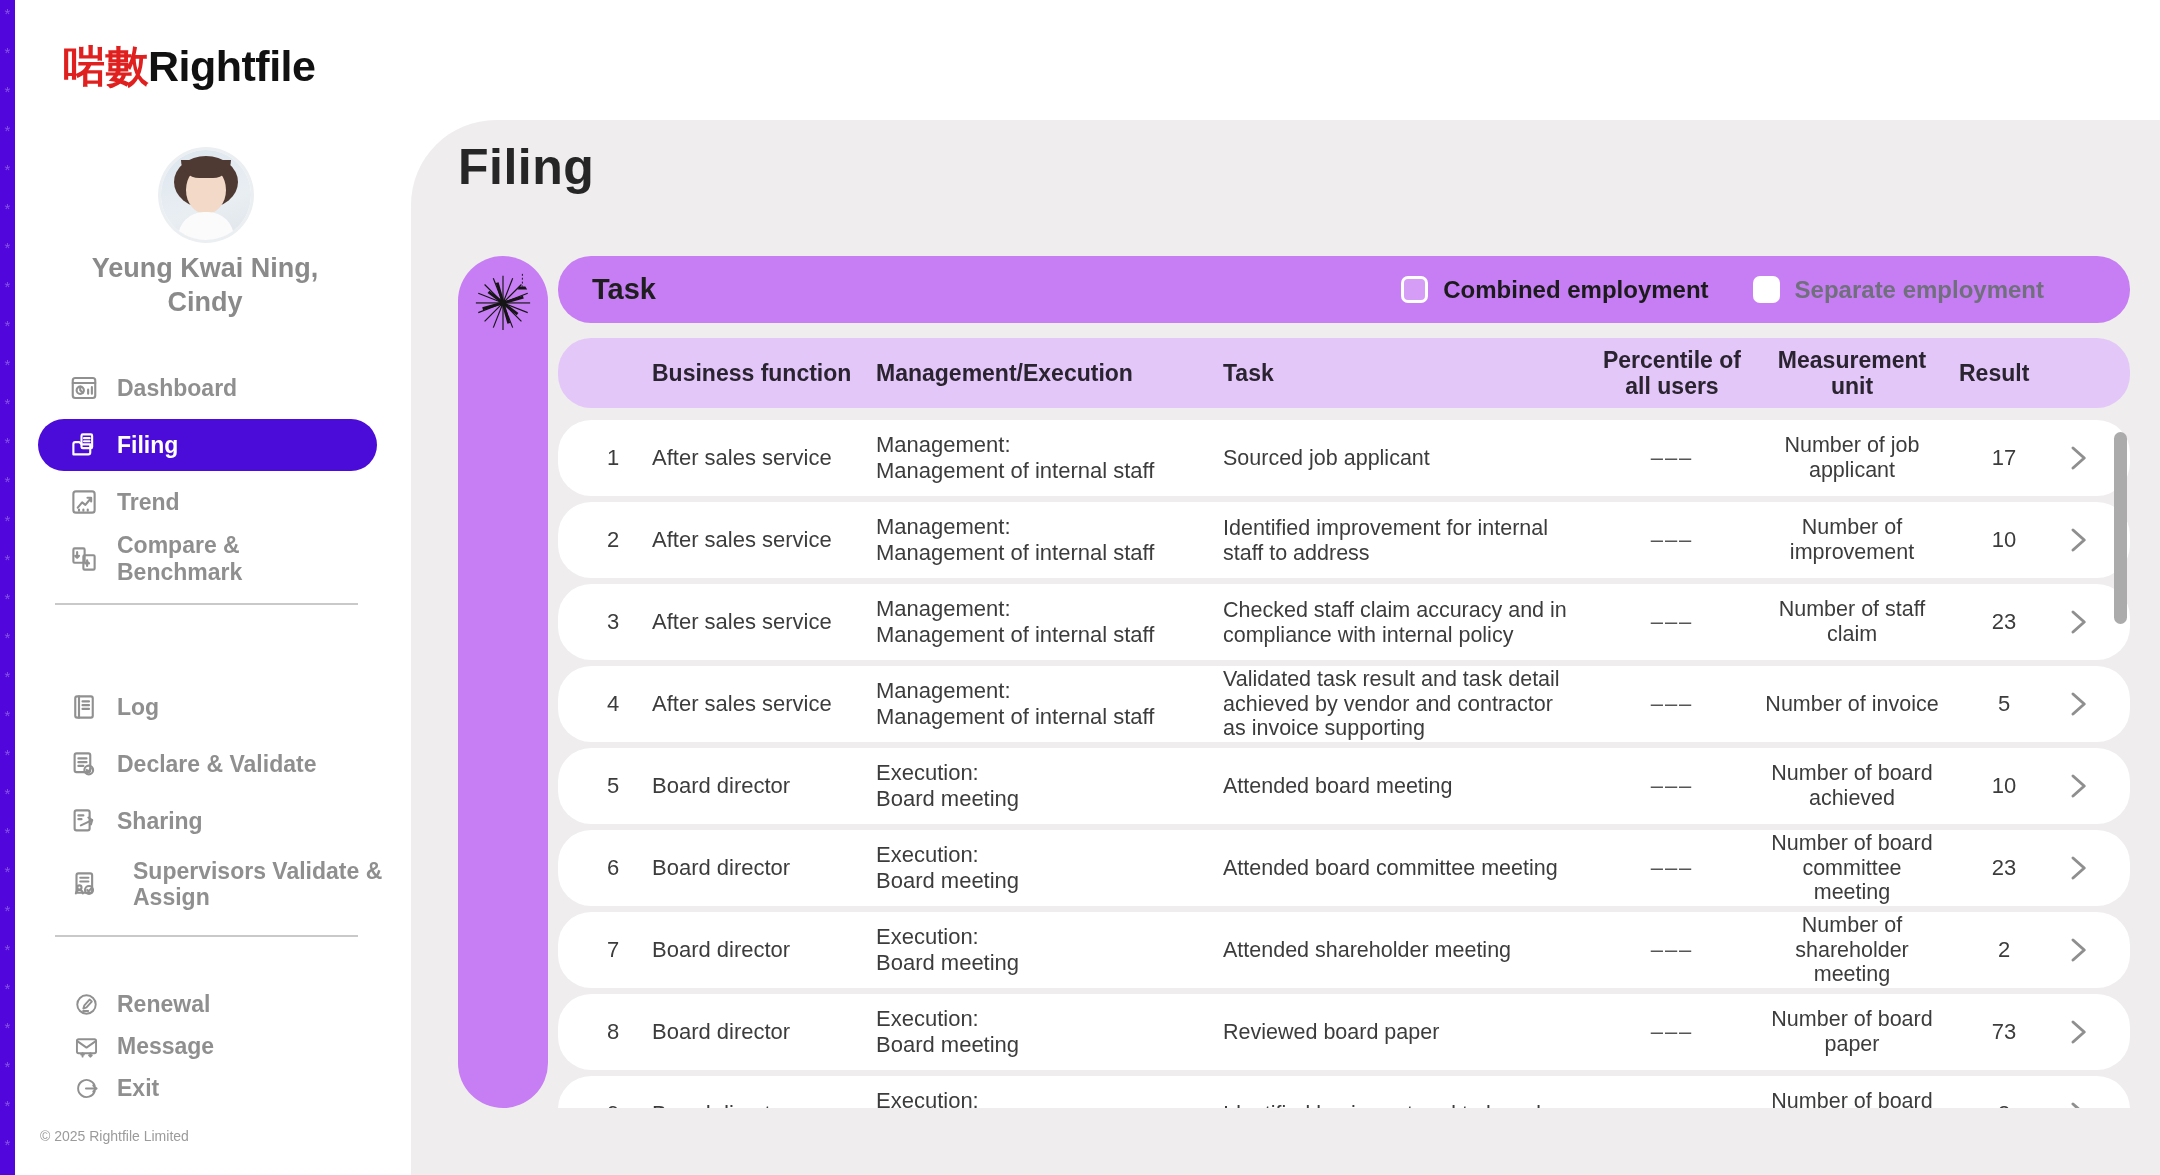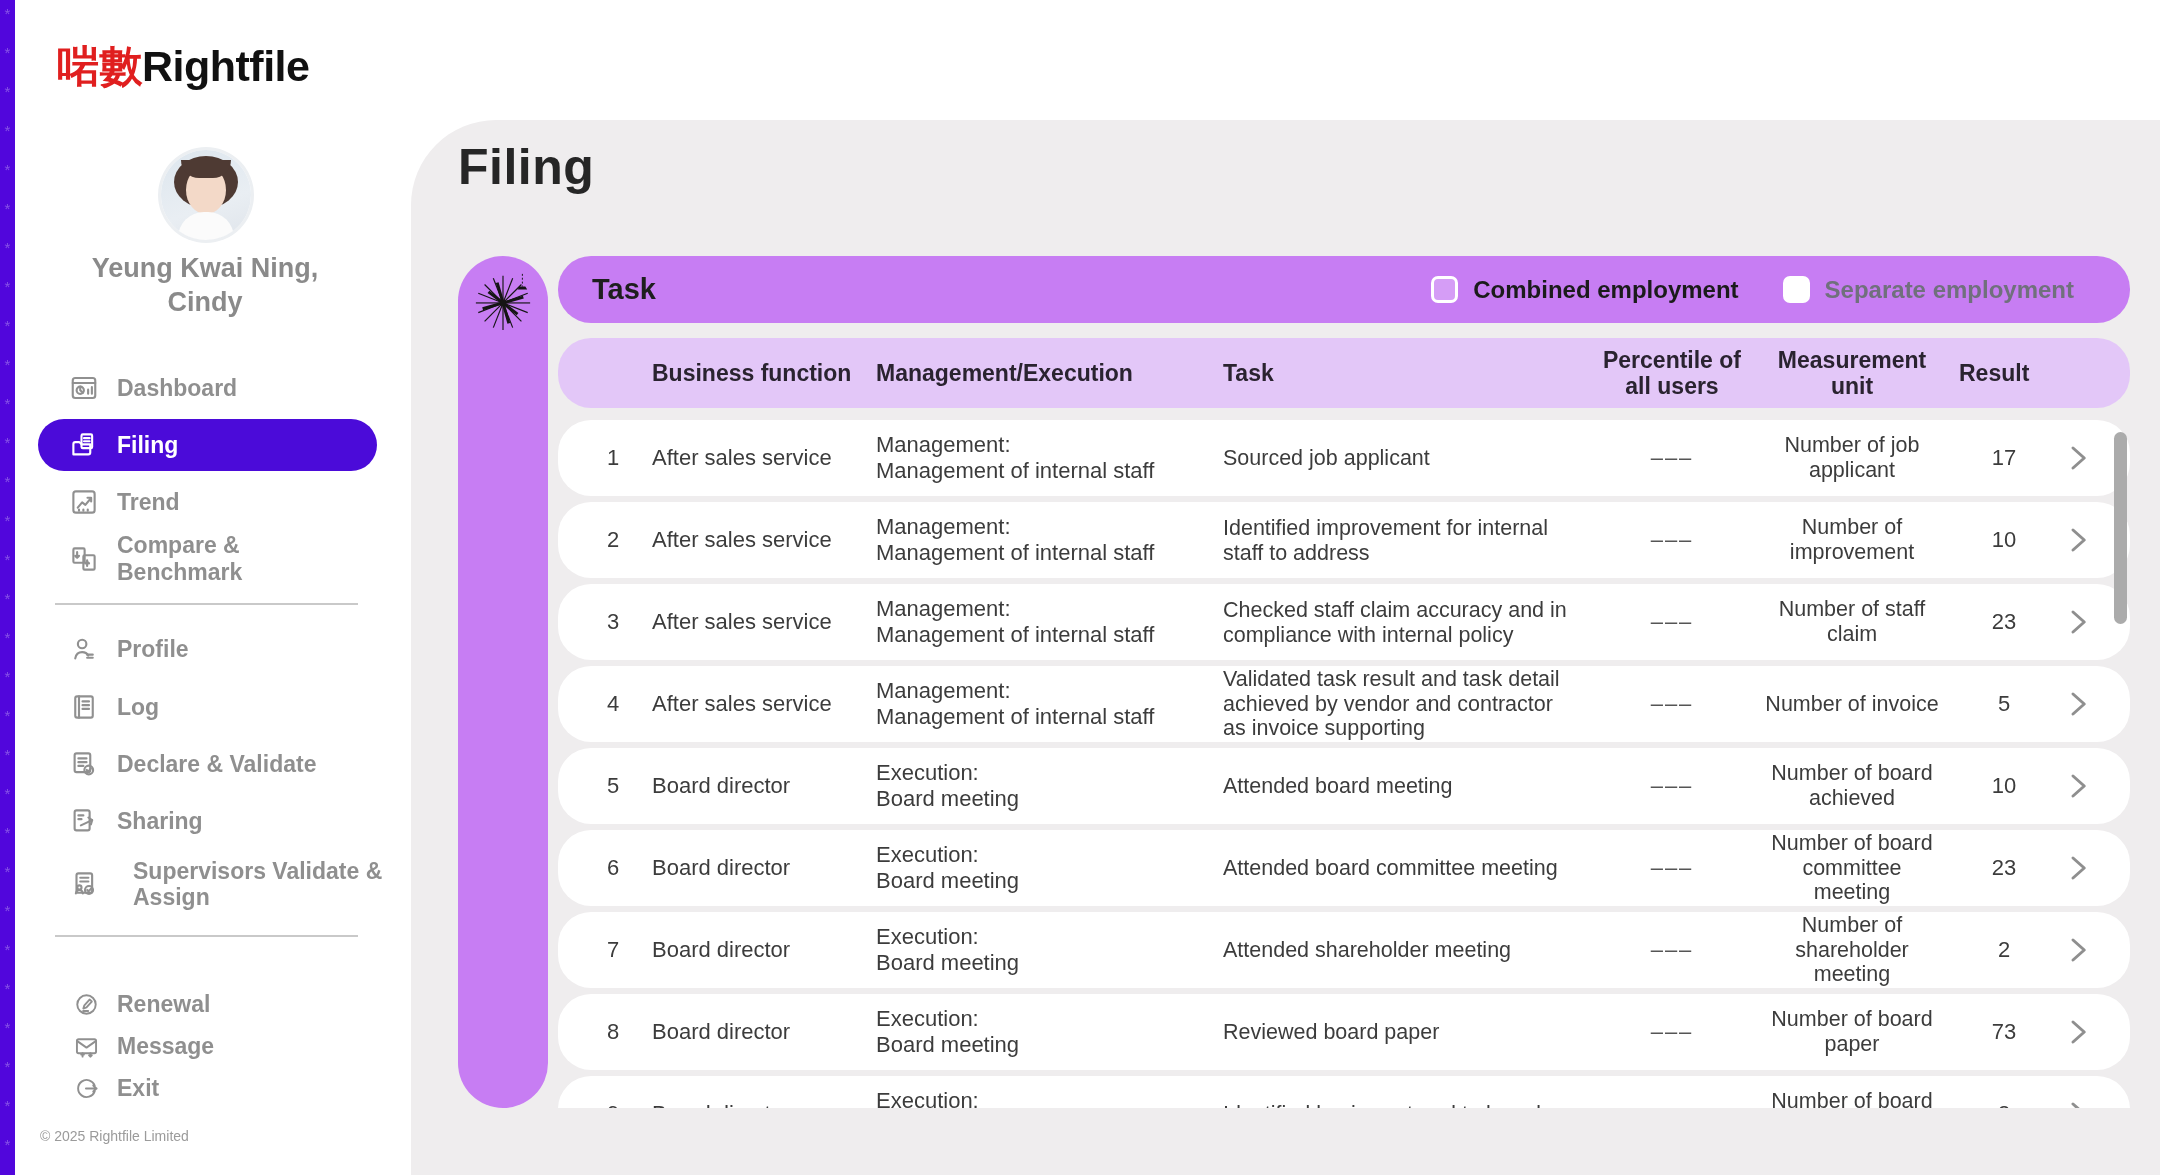--- a/index.html
+++ b/index.html
@@ -8,21 +8,21 @@
 
   
   .edge-strip { position:absolute; left:0; top:0; width:15px; height:1175px;
                 background:#5106DC; overflow:hidden; }
   .edge-strip .pattern { position:absolute; left:0; top:-6px; width:15px;
                 color:rgba(255,255,255,.30); font-size:15px; line-height:39px;
                 text-align:center; white-space:pre-line; }
 
   
   .sidebar { position:absolute; left:15px; top:0; width:396px; height:1175px; background:#ffffff; }
-  .logo { position:absolute; left:42px; top:38px; font-size:43px; font-weight:800;
+  .logo { position:absolute; left:48px; top:38px; font-size:43px; font-weight:800;
           letter-spacing:-0.5px; color:#111; white-space:nowrap; }
   .logo .cjk { color:#E01F1F; }
 
   .avatar { position:absolute; left:146px; top:150px; width:90px; height:90px; border-radius:50%;
             background:linear-gradient(160deg,#dde6ee 0%,#e9eef3 60%,#dfe4ea 100%);
             overflow:hidden; box-shadow:0 0 0 3px #eceff2; }
   .avatar .hair { position:absolute; left:13px; top:6px; width:64px; height:52px; border-radius:50%;
                   background:#4e3a33; }
   .avatar .face { position:absolute; left:25px; top:16px; width:40px; height:48px; border-radius:50%;
                   background:#f3d9c8; }
@@ -59,21 +59,21 @@
   .page-title { position:absolute; left:47px; top:18px; font-size:50px; font-weight:800;
                 color:#262626; letter-spacing:0.5px; }
 
   .side-pill { position:absolute; left:47px; top:136px; width:90px; height:852px;
                border-radius:45px; background:#C77DF3; }
   .side-pill svg { position:absolute; left:14px; top:14px; }
 
   .task-bar { position:absolute; left:147px; top:136px; width:1572px; height:67px;
               border-radius:33px; background:#C77DF3; display:flex; align-items:center; }
   .task-title { margin-left:34px; font-size:29px; font-weight:700; color:#1e1e1e; }
-  .filters { margin-left:auto; margin-right:56px; display:flex; align-items:center; gap:44px; }
+  .filters { margin-left:auto; margin-right:86px; display:flex; align-items:center; gap:44px; }
   .filter { display:flex; align-items:center; gap:15px; }
   .checkbox { width:27px; height:27px; border-radius:7px; cursor:pointer; }
   .checkbox.outlined { border:3px solid #ffffff; background:rgba(255,255,255,.25); }
   .checkbox.solid { background:#ffffff; }
   .filter .flabel { font-size:24px; font-weight:700; }
   .filter.primary .flabel { color:#1b1b1b; }
   .filter.muted .flabel { color:#70707c; }
 
   .table-head { position:absolute; left:147px; top:218px; width:1572px; height:70px;
                 border-radius:33px; background:#E3C7F8; color:#2a2330; }
@@ -199,30 +199,20 @@
       <path d="M6.5 6.5v4.5M5 9.5 6.5 11 8 9.5"></path>
       <rect x="11.5" y="9" width="9" height="11.5" rx="1"></rect>
           <path d="M14.5 17.5v-4.5M13 15.5 14.5 14l1.5 1.5"></path>
         </svg>
     </span>
     <span class="lbl">Compare &amp; Benchmark</span>
   </div>
 
   <div class="divider" style="top:603px"></div>
 
-  <div class="nav-item" style="top:623px">
-    <span class="ic">
-      <svg viewBox="0 0 24 24">
-          <circle cx="10.5" cy="8" r="3.4"></circle>
-      <path d="M5 19.5c.6-3.4 2.7-5 5.5-5 2.3 0 4 .9 4.9 2.8"></path>
-          <path d="M14.5 16.5h4.5M14.5 19h4.5"></path>
-        </svg>
-    </span>
-    <span class="lbl">Profile</span>
-  </div>
 
   <div class="nav-item" style="top:681px">
     <span class="ic">
       <svg viewBox="0 0 24 24">
           <rect x="5" y="3.5" width="14" height="17" rx="1.5"></rect>
       <path d="M8 3.5v17"></path>
           <path d="M10.8 7.5h5.2M10.8 10.5h5.2M10.8 13.5h5.2"></path>
         </svg>
     </span>
     <span class="lbl">Log</span>

